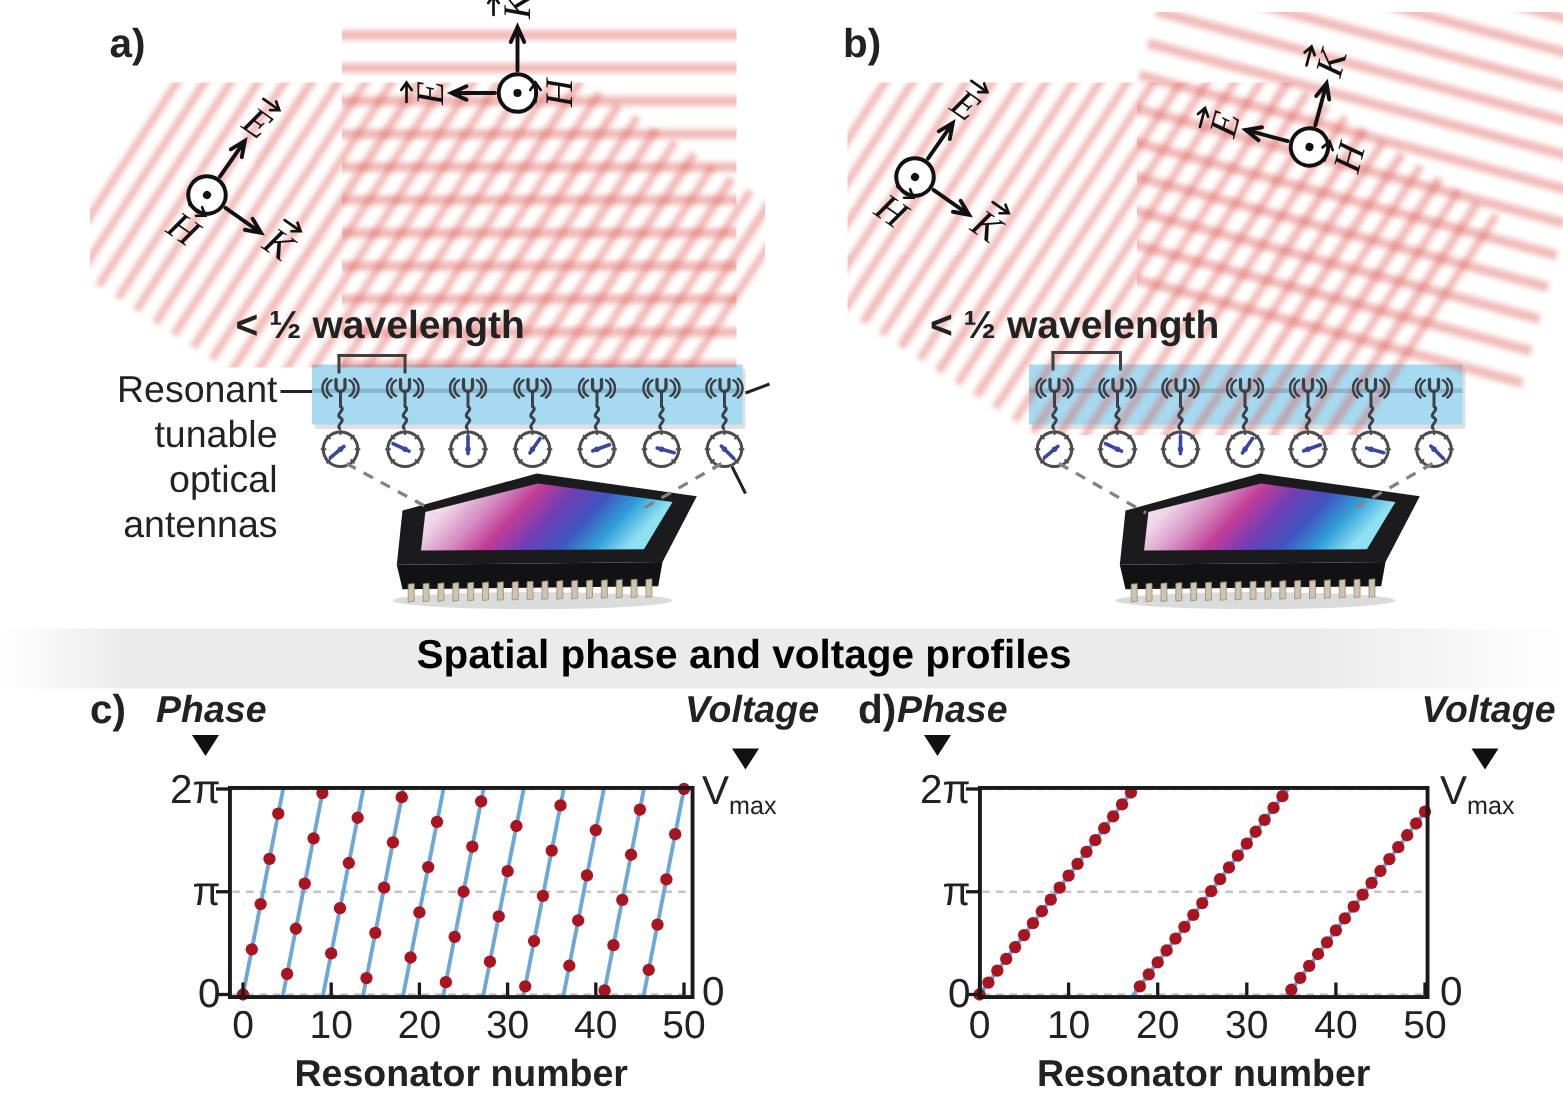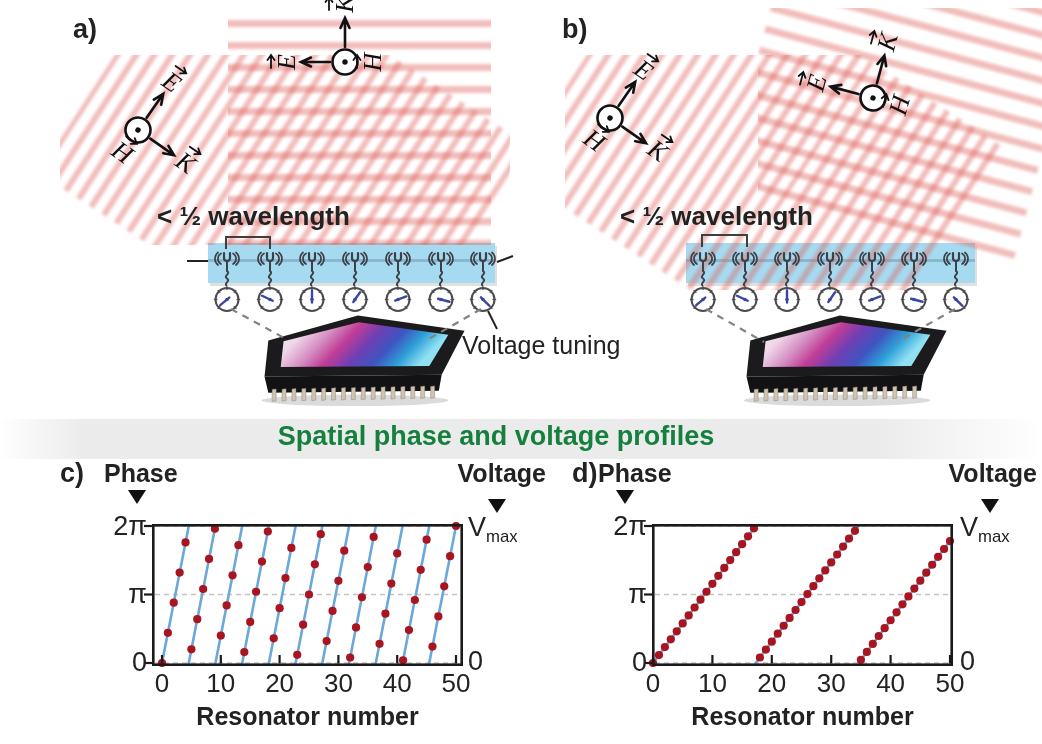--- a/index.html
+++ b/index.html
@@ -17,23 +17,23 @@
   .bracket{position:absolute;height:11px;border-top:2.5px solid #3f3f3f;border-left:2.5px solid #3f3f3f;
            border-right:2.5px solid #3f3f3f;z-index:4;}
   
   .panel-letter{position:absolute;font-weight:bold;font-size:27px;z-index:6;}
   .note{position:absolute;font-size:26px;z-index:6;white-space:nowrap;font-weight:bold;}
   .caption{position:absolute;font-size:25px;line-height:30px;z-index:6;}
   .right-al{text-align:right;}
   .title-band{position:absolute;left:0;top:419px;width:1042px;height:40px;
       background:linear-gradient(to right, rgba(235,235,235,0) 0%, #ebebeb 8%, #ebebeb 84%, rgba(235,235,235,0) 100%);}
   .title-text{position:absolute;left:0;top:421px;width:992px;text-align:center;
-      font-size:27px;font-weight:bold;color:#15803d;}
+      font-size:27px;font-weight:bold;color:#000000;}
   
-  .axis-head{position:absolute;font-size:25px;font-weight:bold;z-index:6;white-space:nowrap;}
+  .axis-head{position:absolute;font-size:25px;font-weight:bold;z-index:6;white-space:nowrap;font-style:italic;}
   .tri{position:absolute;width:0;height:0;border-left:9px solid transparent;border-right:9px solid transparent;
        border-top:14px solid #111;z-index:6;}
   .ytick{position:absolute;font-size:27px;text-align:right;width:88px;z-index:6;}
   .rtick{position:absolute;font-size:27px;z-index:6;}
   .rtick sub{font-size:0.62em;}
   .xtick{position:absolute;font-size:26px;width:44px;text-align:center;z-index:6;}
   .xlabel{position:absolute;font-size:25px;font-weight:bold;text-align:center;z-index:6;}
   .chart-svg{position:absolute;overflow:visible;z-index:5;}
   svg{display:block;}
   #overlay{position:absolute;left:0;top:0;z-index:6;pointer-events:none;}
@@ -68,21 +68,26 @@
   <div class="beam-clip" style="left:60px;top:55px;width:450px;height:190px;">
     <div class="stripes inc" style="left:80px;top:-95px;width:290px;height:400px;transform:rotate(-57deg);"></div>
   </div>
 
   <div class="bar" style="left:208px;top:243px;width:287px;height:40px;" id="bar-a">
       <div class="mid"></div>
     </div>
   <div class="bracket" style="left:225px;top:236px;width:42px;"></div>
   <div class="note" style="left:157px;top:201px;">&lt; ½ wavelength</div>
 
-  <div class="caption" style="left:462px;top:330px;white-space:nowrap;">Voltage tuning</div>
+  <div class="caption right-al" style="left:58px;top:245px;width:127px;">
+    <div>Resonant</div>
+    <div>tunable</div>
+    <div>optical</div>
+    <div>antennas</div>
+  </div>
 
   <svg class="chip" style="left:245px;top:308px;" width="220" height="100" viewBox="0 0 230 105">
     <ellipse cx="115" cy="97" rx="98" ry="6" fill="rgba(0,0,0,0.14)"></ellipse>
     <polygon points="24,34 118,8 230,24 206,70 20,72" fill="#1b1b1d"></polygon>
     <polygon points="40,35 119,15 213,28 193,61 37,62" fill="url(#waferGrad)"></polygon>
     <polygon points="20,72 206,70 203,87 24,89" fill="#121214"></polygon>
     <g class="pins">
         <polygon points="28,85.5 32.2,85 32.2,97.5 28,98" fill="#cfc4b0" stroke="#8a8274" stroke-width="0.5"></polygon>
         <polygon points="38.4,85.3 42.6,84.8 42.6,97.3 38.4,97.8" fill="#cfc4b0" stroke="#8a8274" stroke-width="0.5"></polygon>
         <polygon points="48.8,85.1 53,84.6 53,97.1 48.8,97.6" fill="#cfc4b0" stroke="#8a8274" stroke-width="0.5"></polygon>

